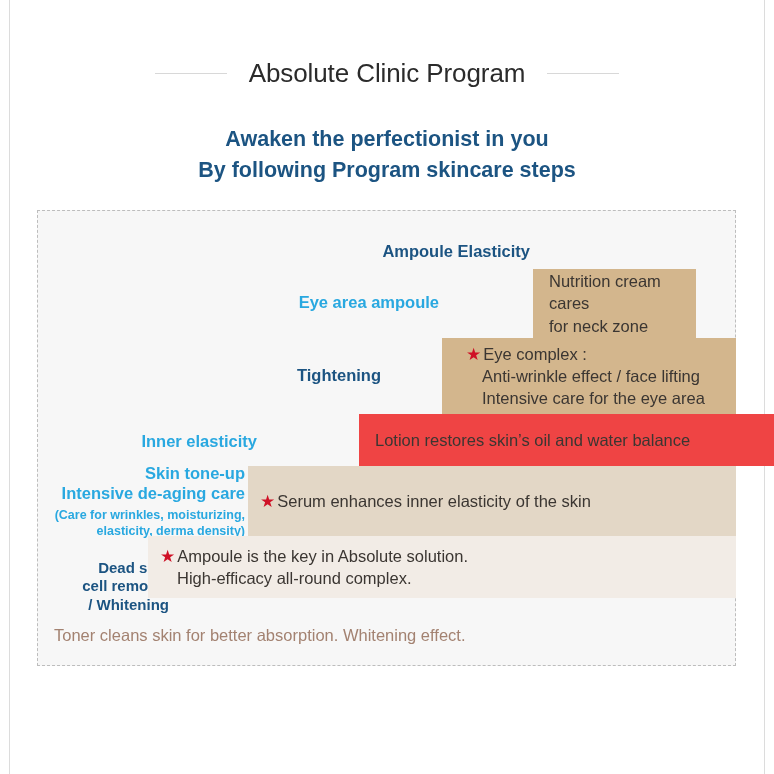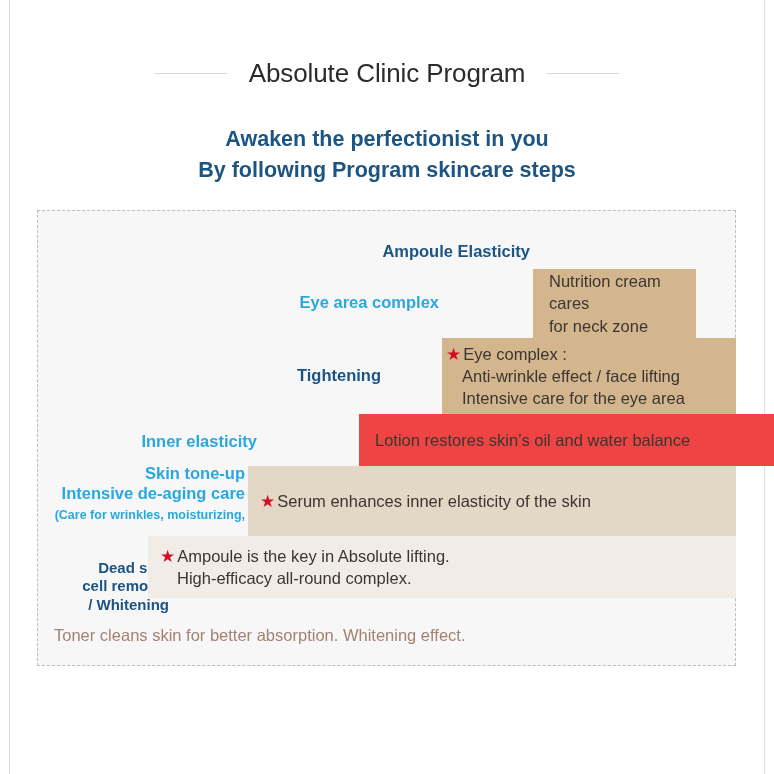--- a/index.html
+++ b/index.html
@@ -151,60 +151,61 @@
 
   <div class="cat-label cat-dark" style="right: 205px; top: 31px; font-size:16.5px;">Ampoule Elasticity</div>
 
   <div class="step-block" style="left: 495px; top: 58px; width: 163px; height: 69px; background:#d3b68d;">
     <div class="step-text">
       <span class="sub">Nutrition cream cares</span>
       <span class="sub">for neck zone</span>
     </div>
   </div>
 
-  <div class="cat-label cat-light" style="right: 296px; top: 82px; font-size:16.5px;">Eye area complex</div>
+  <div class="cat-label cat-light" style="right: 296px; top: 82px; font-size:16.5px;">Eye area ampoule</div>
 
   <div class="step-block" style="left: 404px; top: 127px; width: 294px; height: 76px; background:#d3b68d;">
-    <div class="step-text" style="padding-left:4px;">
+    <div class="step-text" style="padding-left:24px;">
       <span class="sub"><span class="star star-inline">★</span><span>Eye complex :</span></span>
       <span class="sub" style="padding-left:16px;">Anti-wrinkle effect / face lifting</span>
       <span class="sub" style="padding-left:16px;">Intensive care for the eye area</span>
     </div>
   </div>
 
   <div class="cat-label cat-dark" style="right: 354px; top: 155px; font-size:16.5px;">Tightening</div>
 
   <div class="cat-label cat-light" style="right: 478px; top: 221px; font-size:16.5px;">Inner elasticity</div>
 
   <div class="step-block" style="left: 321px; top: 203px; width: 451px; height: 52px; background:#ef4444;">
     <div class="step-text">
       <span class="sub">Lotion restores skin’s oil and water balance</span>
     </div>
   </div>
 
   <div class="cat-label cat-light" style="right: 490px; top: 253px; font-size:16.5px;">
     <span style="display:block;">Skin tone-up</span>
     <span style="display:block;">Intensive de-aging care</span>
     <span class="cat-small" style="display:block; margin-top:3px;">(Care for wrinkles, moisturizing,</span>
+    <span class="cat-small" style="display:block;">elasticity, derma density)</span>
   </div>
 
   <div class="step-block" style="left: 210px; top: 255px; width: 488px; height: 70px; background:#e3d7c6;">
     <div class="step-text" style="padding-left:12px;">
       <span class="sub"><span class="star star-inline">★</span><span>Serum enhances inner elasticity of the skin</span></span>
     </div>
   </div>
 
   <div class="cat-label cat-dark" style="right: 566px; top: 348px; font-size:15px; line-height:1.22;">
     <span style="display:block;">Dead skin</span>
     <span style="display:block;">cell removal</span>
     <span style="display:block;">/ Whitening</span>
   </div>
 
   <div class="step-block" style="left: 110px; top: 325px; width: 588px; height: 62px; background:#f2ece6;">
     <div class="step-text" style="padding-left:12px;">
-      <span class="sub"><span class="star star-inline">★</span><span>Ampoule is the key in Absolute lifting.</span></span>
+      <span class="sub"><span class="star star-inline">★</span><span>Ampoule is the key in Absolute solution.</span></span>
       <span class="sub" style="padding-left:17px;">High-efficacy all-round complex.</span>
     </div>
   </div>
 
   <div id="toner-line">Toner cleans skin for better absorption. Whitening effect.</div>
 
 </div>
 
 </body></html>

